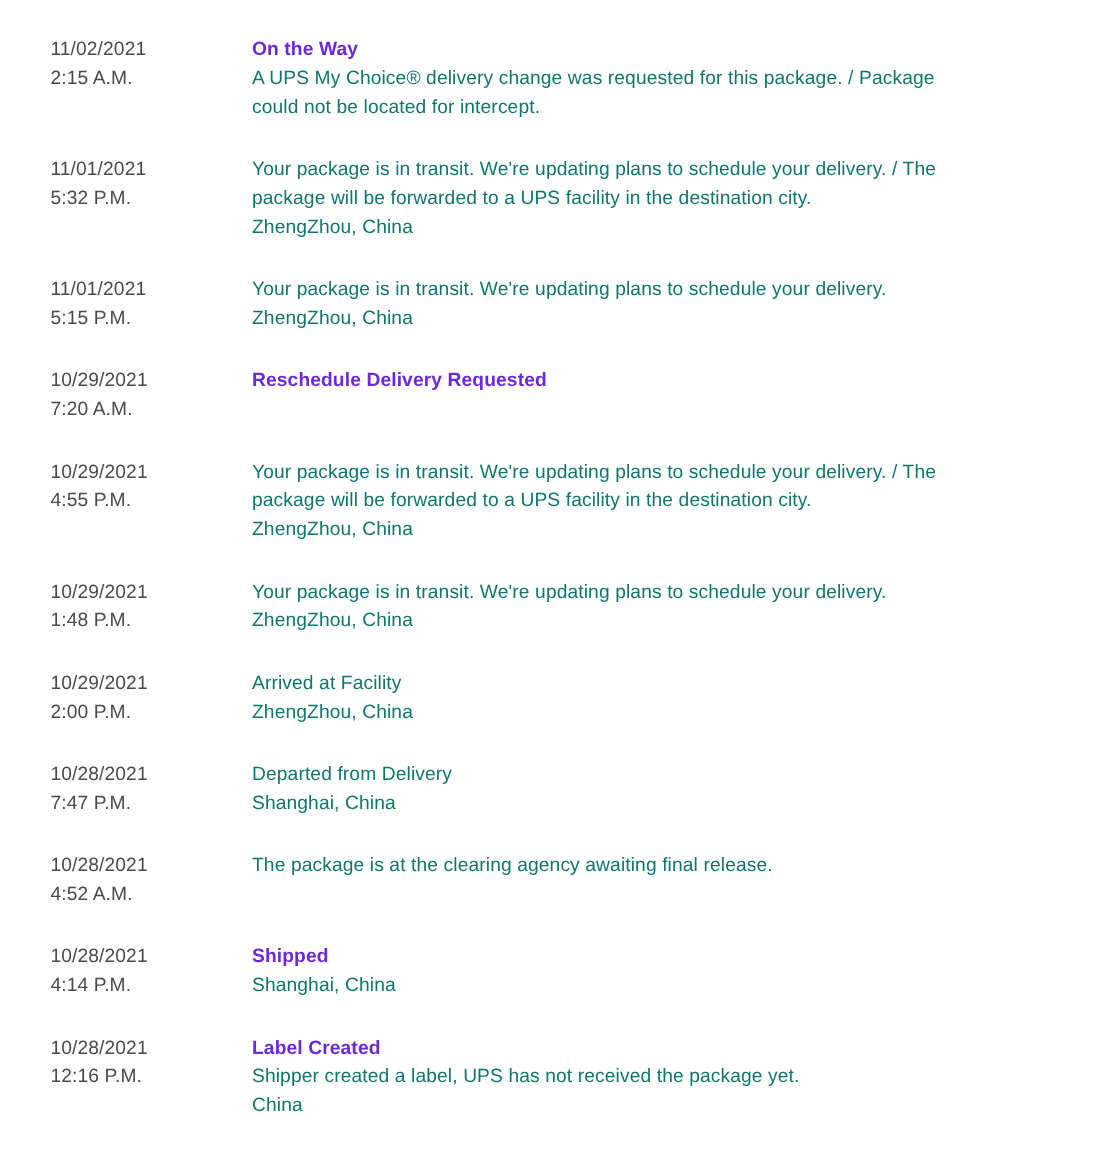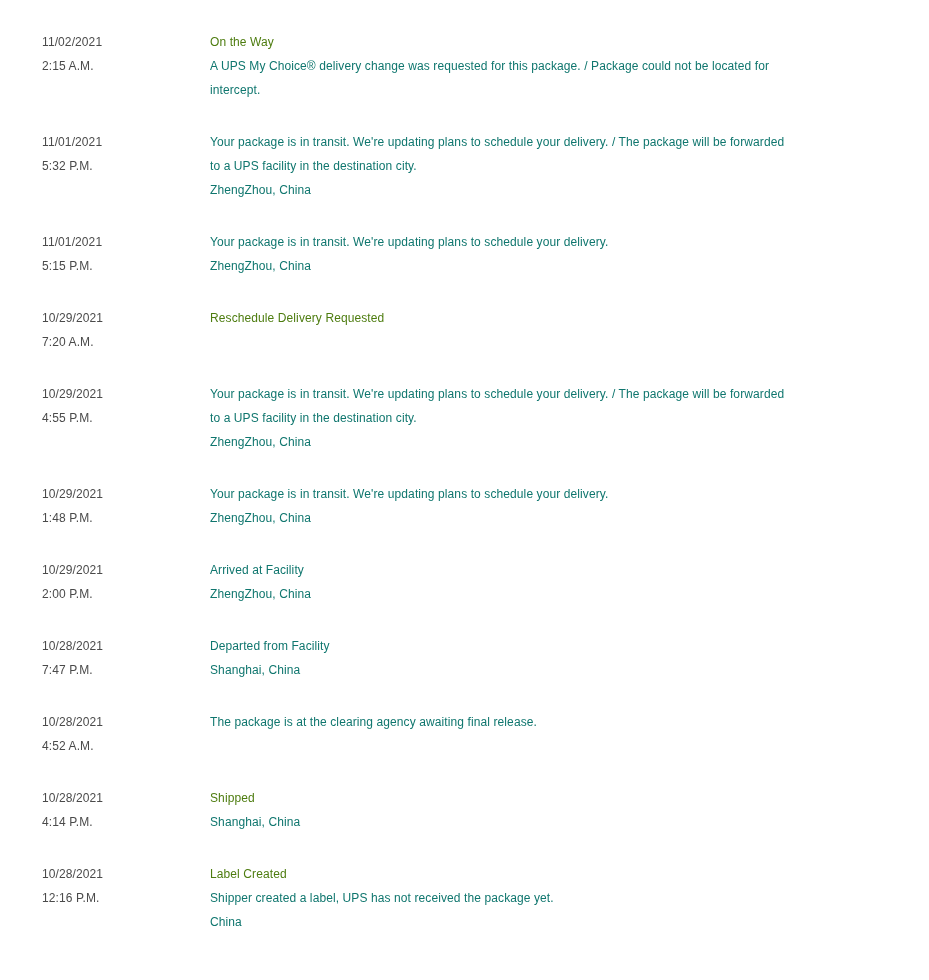--- a/index.html
+++ b/index.html
@@ -12,39 +12,39 @@
     overflow: hidden;
     font-family: "Liberation Sans", "DejaVu Sans", sans-serif;
   }
   .history-list {
     padding: 30px 0 0 42px;
   }
   .entry {
     display: flex;
     align-items: flex-start;
     margin-bottom: 28px;
-    font-size: 12px;
+    font-size: 16px;
     line-height: 24px;
     color: #4a4a4a;
     letter-spacing: 0.1px;
   }
   .col-date {
     flex: 0 0 168px;
     width: 168px;
   }
   .col-details {
     width: 585px;
     max-width: 585px;
   }
   .entry-date, .entry-time {
     color: #4a4a4a;
   }
   .entry-title {
-    font-weight: 400;
-    color: #4d7c0f;
+    font-weight: 700;
+    color: #6d28d9;
   }
   .entry-description, .entry-location {
     color: #0f766e;
   }
   
   .entry-title:empty, .entry-location:empty { display: none; }
 </style>
 </head>
 <body>
 
@@ -132,21 +132,21 @@
     </div>
   </div>
 
   <div class="entry">
     <div class="col-date">
       <div class="entry-date">10/28/2021</div>
       <div class="entry-time">7:47 P.M.</div>
     </div>
     <div class="col-details">
 
-      <div class="entry-description">Departed from Facility</div>
+      <div class="entry-description">Departed from Delivery</div>
       <div class="entry-location">Shanghai, China</div>
     </div>
   </div>
 
   <div class="entry">
     <div class="col-date">
       <div class="entry-date">10/28/2021</div>
       <div class="entry-time">4:52 A.M.</div>
     </div>
     <div class="col-details">

